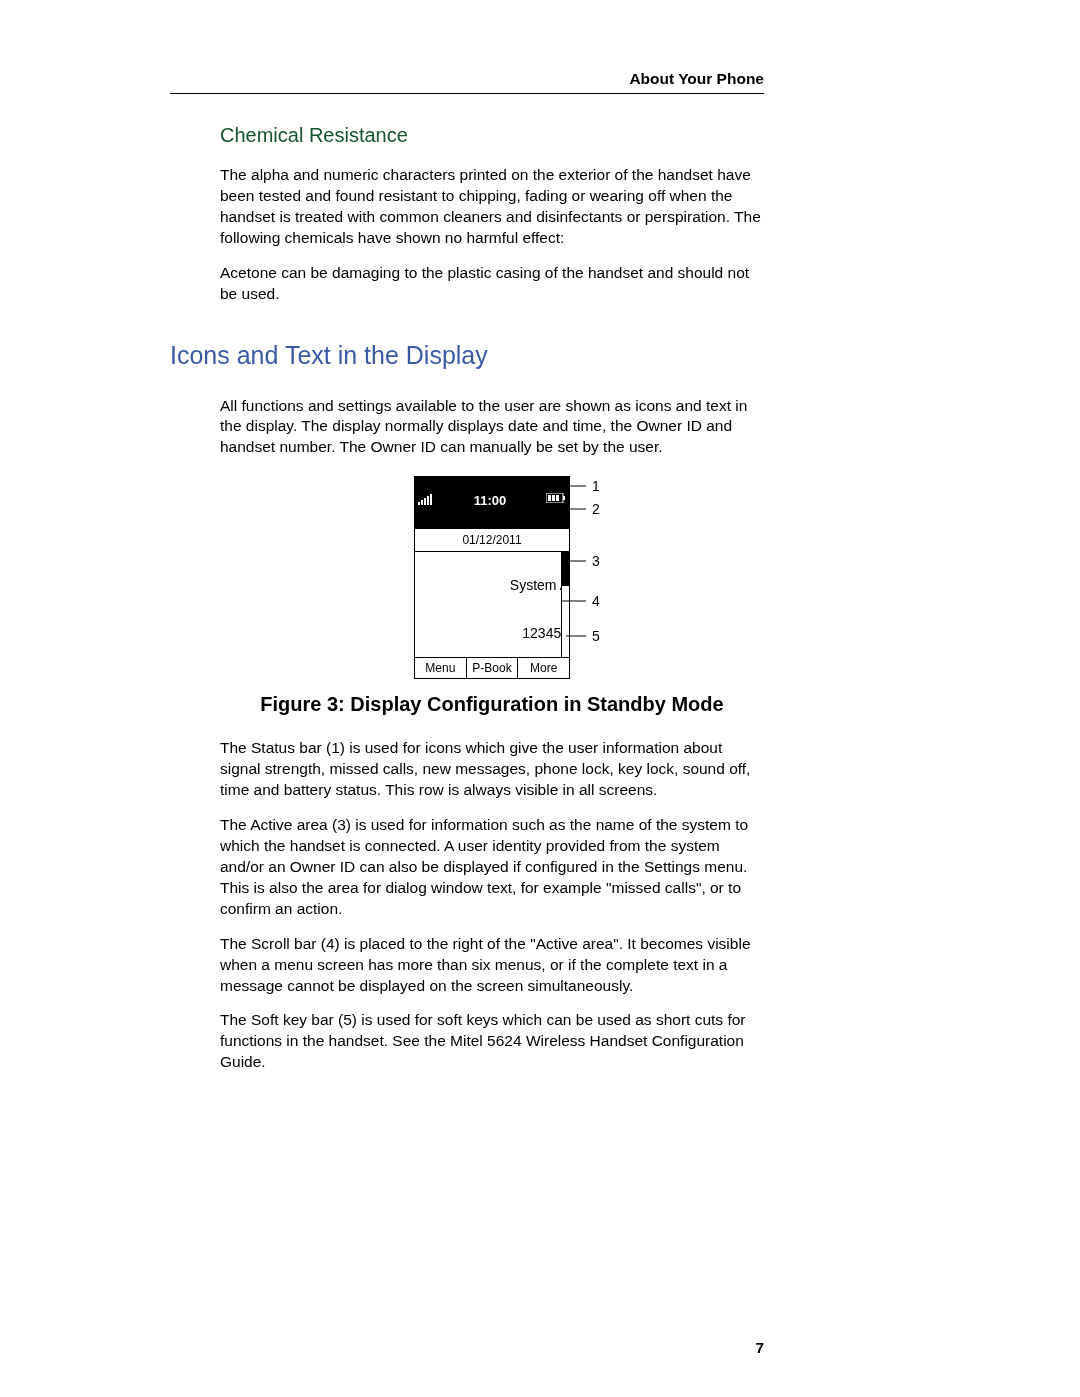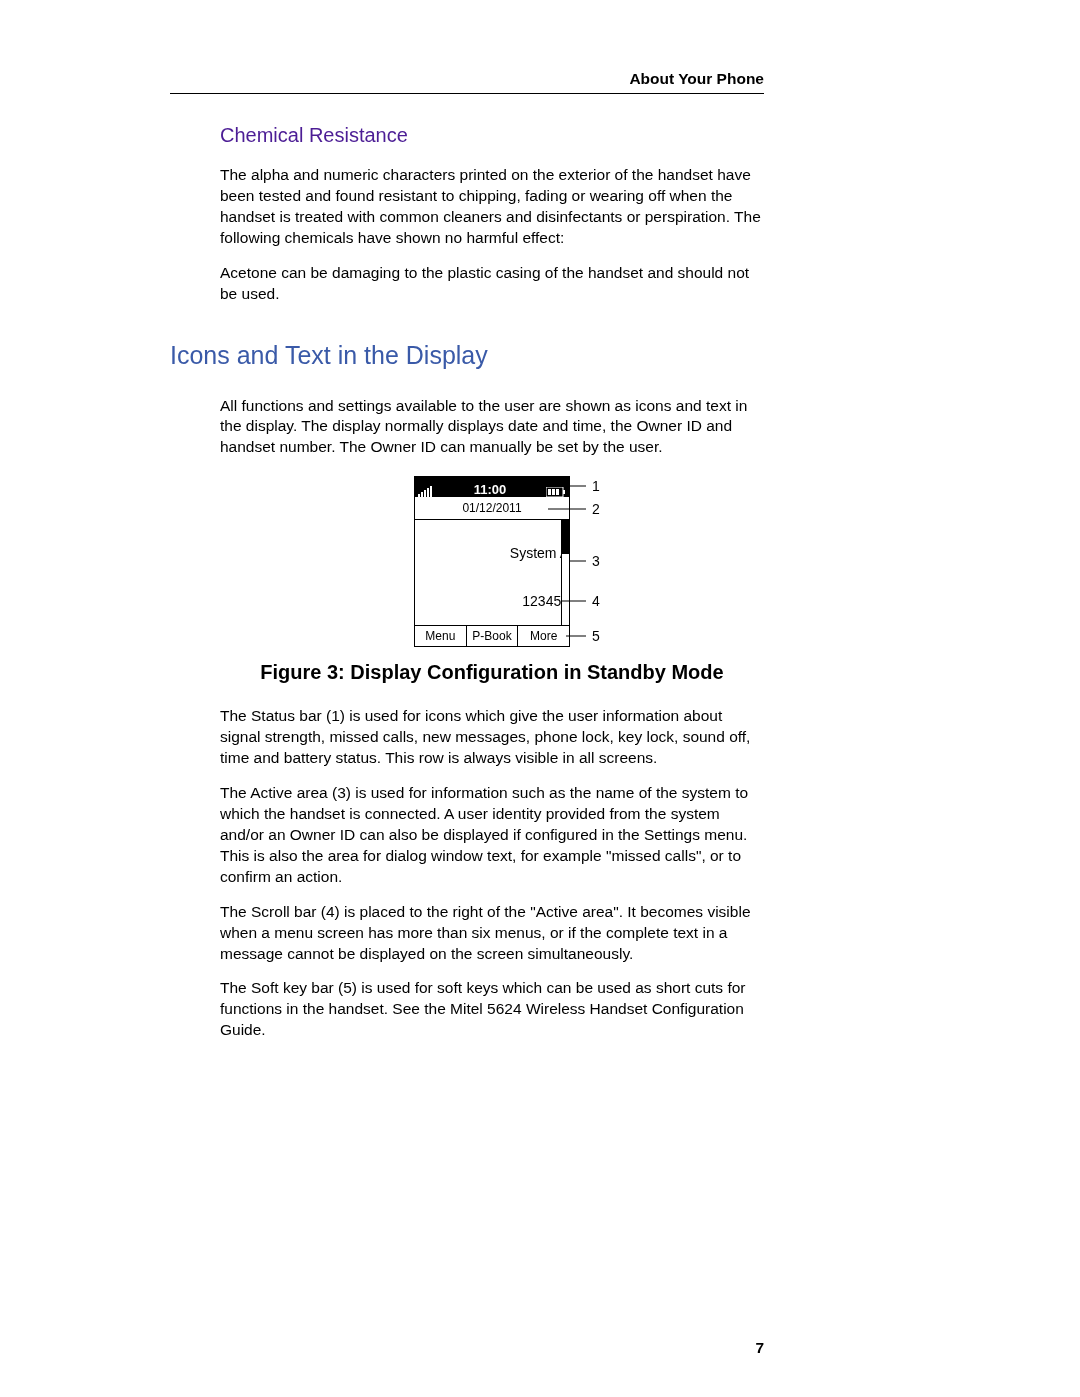--- a/index.html
+++ b/index.html
@@ -38,21 +38,21 @@
     font-family: Arial, Helvetica, sans-serif;
     font-weight: normal;
     font-size: 25px;
     color: #3a5aa8;
     margin: 36px 0 26px -50px;
   }
   h2.subhead {
     font-family: Arial, Helvetica, sans-serif;
     font-weight: normal;
     font-size: 20px;
-    color: #4c1d95;
+    color: #14532d;
     margin: 0 0 18px 0;
   }
   p.body {
     font-size: 15.5px;
     line-height: 1.35;
     margin: 0 0 14px 0;
     text-align: left;
   }
   ul.bullets {
     list-style: none;
@@ -100,23 +100,23 @@
     width: 154px;
     border: 1px solid #000;
     background: #fff;
     font-family: "Segoe UI", Arial, sans-serif;
   }
   .status-bar {
     height: 20px;
     background: #000;
     color: #fff;
     display: flex;
-    align-items: flex-end;
+    align-items: flex-start;
     justify-content: space-between;
-    padding: 0 3px;
+    padding: 16px 3px;
     font-size: 13px;
     font-weight: bold;
   }
   .status-bar .sig, .status-bar .bat {
     display: inline-block;
     font-size: 11px;
     line-height: 1;
   }
   .status-bar .sig svg, .status-bar .bat svg { display:block; }
   .header-bar {

